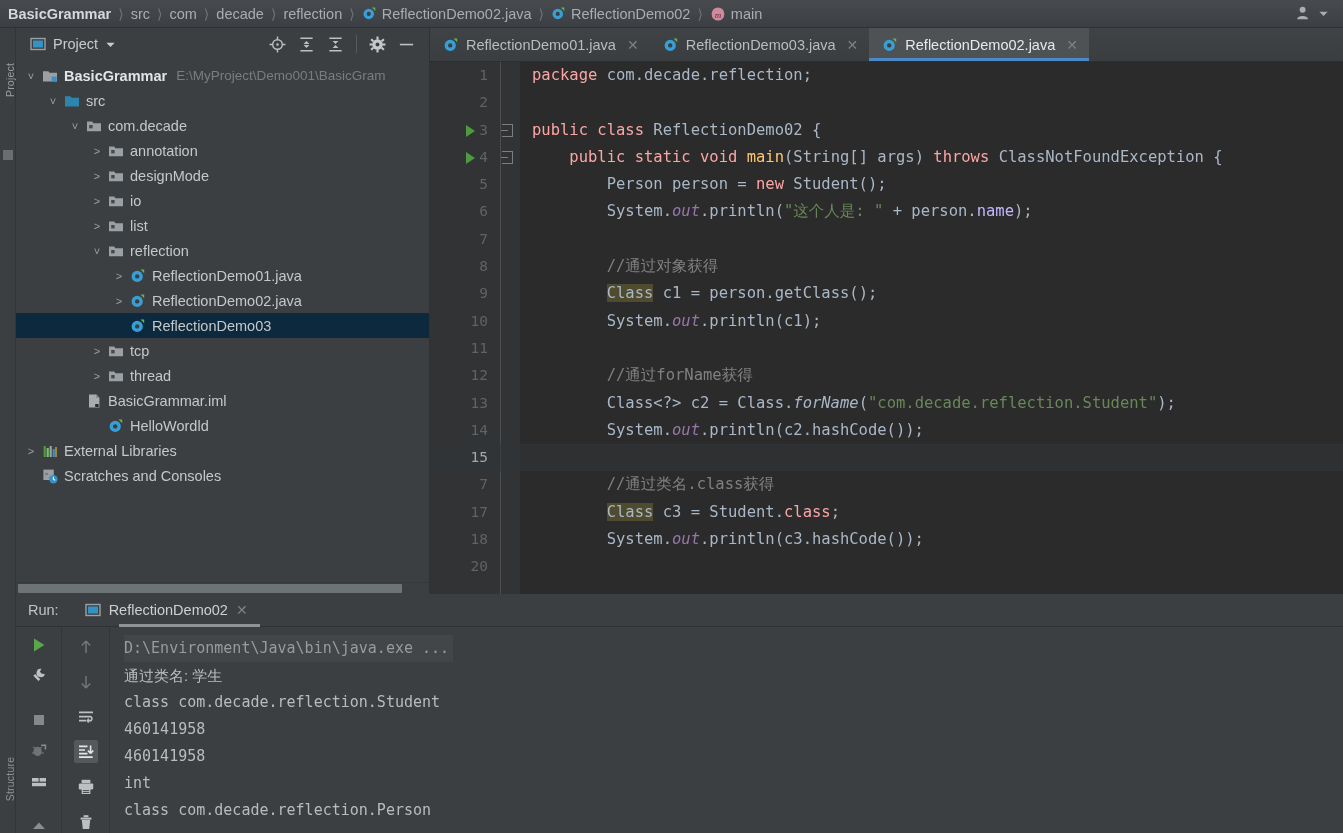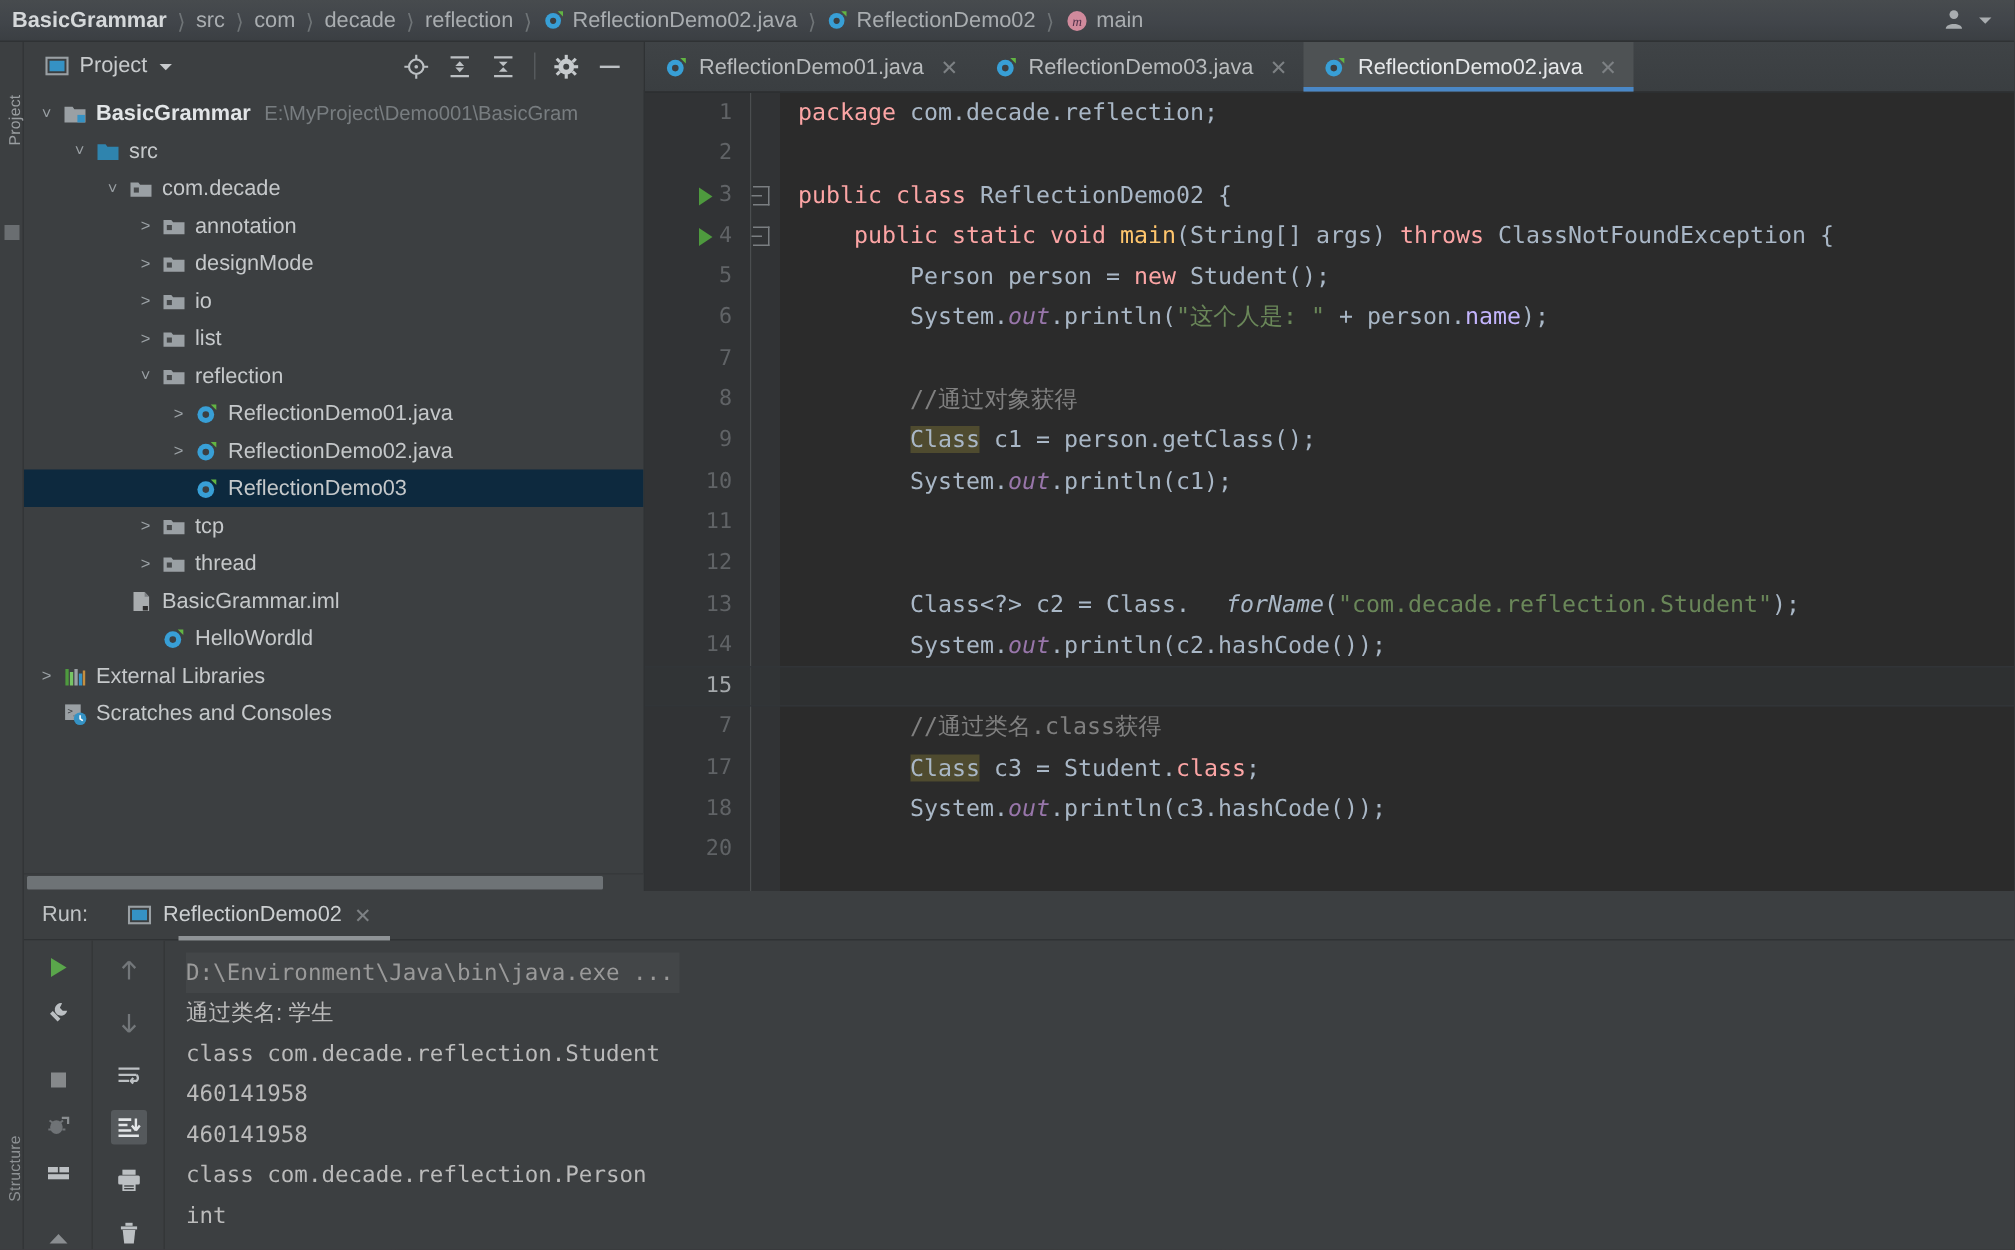--- a/index.html
+++ b/index.html
@@ -150,21 +150,21 @@
   }
   .foldmark::before {
     content: ""; position: absolute; left: -1px; top: 5px; width: 7px; height: 1px; background: #7a7e81;
   }
   .kw { color: #fca5a5; }
   .str { color: #6a8759; }
   .cmt { color: #808080; }
   .fld { color: #c4b5fd; }
   .stc { color: #9876aa; font-style: italic; }
   .mth { color: #ffc66d; }
-  .ital { font-style: italic; margin-left: 24px; }
+  .ital { font-style: italic; }
   .hl { background: #4f4b2f; }
 
   
   .runpanel {
     position: absolute; left: 16px; top: 594px; width: 1327px; height: 239px;
     background: #3c3f41;
   }
   .run-tabrow {
     height: 33px; display: flex; align-items: center; gap: 0;
     border-bottom: 1px solid #2f3234; position: relative;
@@ -653,20 +653,21 @@
           <div class="lrow">
             <span class="lnum">10</span>
             <span class="ltext">        System.<span class="stc">out</span>.println(c1);</span>
           </div>
           <div class="lrow">
             <span class="lnum">11</span>
             <span class="ltext"></span>
           </div>
           <div class="lrow">
             <span class="lnum">12</span>
+            <span class="ltext">        <span class="cmt">//通过forName获得</span></span>
           </div>
           <div class="lrow">
             <span class="lnum">13</span>
             <span class="ltext">        Class&lt;?&gt; c2 = Class.<span class="ital">forName</span>(<span class="str">"com.decade.reflection.Student"</span>);</span>
           </div>
           <div class="lrow">
             <span class="lnum">14</span>
             <span class="ltext">        System.<span class="stc">out</span>.println(c2.hashCode());</span>
           </div>
           <div class="lrow cur">
@@ -782,17 +783,17 @@
           </svg>
         </span>
         <span class="sbtn">
           <svg width="18" height="18" viewBox="0 0 18 18">
             <rect x="3.6" y="4.6" width="10.8" height="2" fill="#bcc0c3"></rect>
             <path d="M4.8 7 L13.2 7 L12.2 16 L5.8 16 Z" fill="#bcc0c3"></path>
             <rect x="6.6" y="2.2" width="4.8" height="2" fill="#bcc0c3"></rect>
           </svg>
         </span>
       </div>
-      <div class="console"><div class="cline cmd">D:\Environment\Java\bin\java.exe ...</div><div class="cline cn">通过类名: 学生</div><div class="cline">class com.decade.reflection.Student</div><div class="cline">460141958</div><div class="cline">460141958</div><div class="cline">class com.decade.reflection.Person</div><div class="cline">int</div></div>
+      <div class="console"><div class="cline cmd">D:\Environment\Java\bin\java.exe ...</div><div class="cline cn">通过类名: 学生</div><div class="cline">class com.decade.reflection.Student</div><div class="cline">460141958</div><div class="cline">460141958</div><div class="cline">int</div><div class="cline">class com.decade.reflection.Person</div></div>
     </div>
   </div>
 
 </div>
 
 </body></html>

